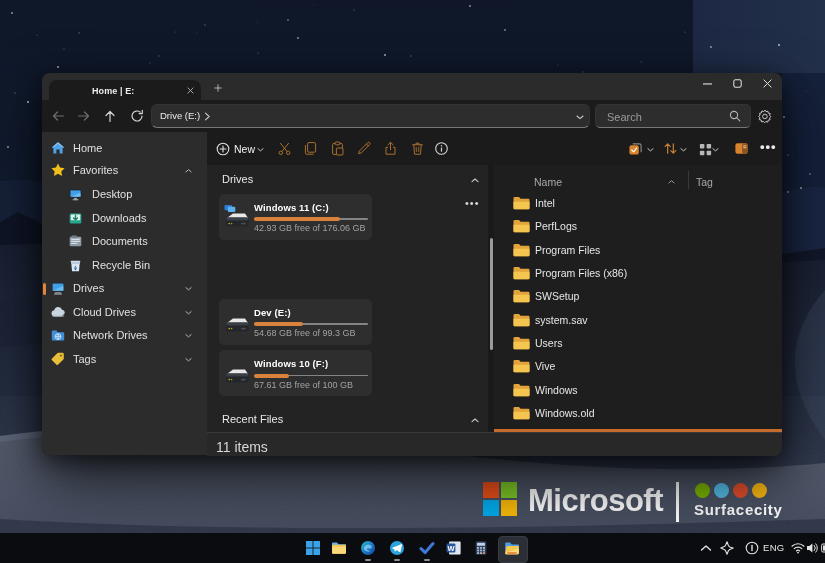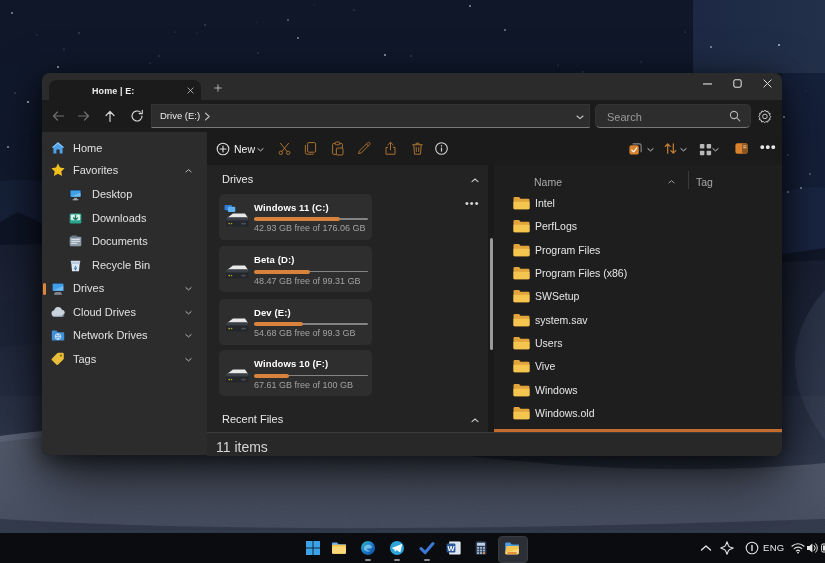--- a/index.html
+++ b/index.html
@@ -19,21 +19,21 @@
 #taskbar{position:absolute;left:0;top:533px;width:825px;height:30px;background:#0b0c0f;}
 .tbi{position:absolute;top:7px;width:16px;height:16px;}
 .runline{position:absolute;top:25.5px;width:6px;height:2px;border-radius:1px;background:#8d8d92;}
 
 #win{position:absolute;left:42px;top:73px;width:740px;height:382px;border-radius:8px;background:#1b1b1b;box-shadow:0 25px 60px rgba(0,0,0,.68),0 6px 22px rgba(0,0,0,.55);font-family:"Liberation Sans",sans-serif;}
 #titlebar{position:absolute;left:0;top:0;width:740px;height:27px;background:#2b2b2b;border-radius:8px 8px 0 0;}
 #tab{position:absolute;left:7px;top:7px;width:152px;height:20px;background:#1b1b1b;border-radius:8px 8px 0 0;}
 #tab .t{position:absolute;left:11px;top:5.5px;font-size:9px;font-weight:600;color:#ededed;letter-spacing:0.1px;padding-left:32px;}
 #navrow{position:absolute;left:0;top:27px;width:740px;height:32px;background:#1b1b1b;}
 .nav{position:absolute;top:9px;width:14px;height:14px;}
-#addr{position:absolute;left:109px;top:4px;width:437px;height:22px;background:#2d2d2d;border:1px solid #343434;border-bottom:1px solid #777;border-radius:1px;}
+#addr{position:absolute;left:109px;top:4px;width:437px;height:22px;background:#2d2d2d;border:1px solid #343434;border-bottom:1px solid #777;border-radius:6px;}
 #addr .t{position:absolute;left:8px;top:5px;font-size:9.5px;color:#ececec;}
 #search{position:absolute;left:553px;top:4px;width:154px;height:22px;background:#2d2d2d;border:1px solid #343434;border-bottom:1px solid #777;border-radius:5px;}
 #search .t{position:absolute;left:11px;top:5.5px;font-size:11px;color:#9a9a9a;}
 #body{position:absolute;left:0;top:59px;width:740px;height:323px;}
 #sidebar{position:absolute;left:0;top:0;width:165px;height:323px;background:#2c2c2c;border-radius:0 0 0 8px;}
 .srow{position:absolute;left:0;width:165px;height:23px;color:#e0e0e0;font-size:11px;}
 .srow .tx{position:absolute;top:4.5px;}
 #selpill{position:absolute;left:1px;top:151px;width:3px;height:12px;border-radius:2px;background:#e0863b;}
 #cmdbar{position:absolute;left:165px;top:0;width:575px;height:33px;background:#1b1b1b;}
 .cmi{position:absolute;top:9px;width:15px;height:15px;}
@@ -203,20 +203,35 @@
 <path d="M620,258 L700,248 L770,256 L825,248 L825,285 L620,278 Z" fill="#111829"></path>
 <path d="M0,245 C140,240 300,254 460,263 C620,272 740,264 825,260 L825,563 L0,563 Z" fill="url(#dmid)"></path>
 <path d="M0,302 C80,290 160,294 230,314 C160,332 60,342 0,347 Z" fill="#1a2234" opacity="0.5"></path>
 <path d="M825,290 C790,330 780,380 825,440 Z" fill="#46506a" opacity="0.35"></path>
 <path d="M0,436 C120,420 250,424 420,450 C560,469 700,475 825,463 L825,563 L0,563 Z" fill="url(#dfront)"></path>
 <path d="M0,436 C120,420 252,424 420,450 L420,455 C252,430 122,426 0,442 Z" fill="#68728a" opacity="0.45"></path>
 <path d="M0,563 L0,519 C250,534 560,528 825,519 L825,563 Z" fill="#2b3244" opacity="0.85"></path>
 <rect x="0" y="396" width="825" height="167" filter="url(#grain)" opacity="0.1"></rect>
 </svg>
 
+<div id="logo">
+  <div id="mssq">
+    <div style="left:0;top:0;background:#f1511b"></div>
+    <div style="left:18px;top:0;background:#80cc28"></div>
+    <div style="left:0;top:18px;background:#00adef"></div>
+    <div style="left:18px;top:18px;background:#fbbc09"></div>
+  </div>
+  <div id="mstext">Microsoft</div>
+  <div id="lbar"></div>
+  <div class="lc" style="left:235px;background:#7fba00"></div>
+  <div class="lc" style="left:254px;background:#56c2ee"></div>
+  <div class="lc" style="left:273px;background:#e8502e"></div>
+  <div class="lc" style="left:292px;background:#fdb913"></div>
+  <div id="sctext">Surfacecity</div>
+</div>
 
 <div id="win">
 <div id="titlebar">
 <div id="tab">
           <span class="t">Home | E:</span>
 <svg class="abs" style="left:138px;top:7px" width="7" height="7" viewBox="0 0 8 8">
             <path d="M1 1 L7 7 M7 1 L1 7" stroke="#c8c8c8" stroke-width="0.9" stroke-linecap="round"></path>
           </svg>
 </div>
 <svg class="abs" style="left:172px;top:11px" width="8" height="8" viewBox="0 0 11 11">
@@ -457,34 +472,20 @@
 <rect x="2" y="12.6" width="22.5" height="3" rx="1.5" fill="#3a3f46"></rect>
 <circle cx="5.2" cy="18.6" r="0.8" fill="#e8a33c"></circle>
                 <circle cx="7.6" cy="18.6" r="0.8" fill="#7fba00"></circle>
 <rect x="17" y="17.8" width="5" height="1.6" rx="0.8" fill="#4a4f56"></rect>
 </svg>
               <div class="ti">Windows 11 (C:)</div>
               <div class="track"></div>
               <div class="fill" style="width:86px"></div>
               <div class="fr">42.93 GB free of 176.06 GB</div>
             </div>
-            <div class="card" style="top:81px">
-              <svg class="dico" width="26" height="24" viewBox="0 0 26 24">
-<path d="M3 13 L9 8.5 L21 8.5 L24 13 Z" fill="#e8e8e8"></path>
-<rect x="2" y="12.6" width="22.5" height="8.8" rx="1.6" fill="#23262b"></rect>
-<rect x="2" y="12.6" width="22.5" height="3" rx="1.5" fill="#3a3f46"></rect>
-<circle cx="5.2" cy="18.6" r="0.8" fill="#e8a33c"></circle>
-                <circle cx="7.6" cy="18.6" r="0.8" fill="#7fba00"></circle>
-<rect x="17" y="17.8" width="5" height="1.6" rx="0.8" fill="#4a4f56"></rect>
-</svg>
-              <div class="ti">Beta (D:)</div>
-              <div class="track"></div>
-              <div class="fill" style="width:56px"></div>
-              <div class="fr">48.47 GB free of 99.31 GB</div>
-            </div>
             <div class="card" style="top:133.5px">
               <svg class="dico" width="26" height="24" viewBox="0 0 26 24">
 <path d="M3 13 L9 8.5 L21 8.5 L24 13 Z" fill="#e8e8e8"></path>
 <rect x="2" y="12.6" width="22.5" height="8.8" rx="1.6" fill="#23262b"></rect>
 <rect x="2" y="12.6" width="22.5" height="3" rx="1.5" fill="#3a3f46"></rect>
 <circle cx="5.2" cy="18.6" r="0.8" fill="#e8a33c"></circle>
                 <circle cx="7.6" cy="18.6" r="0.8" fill="#7fba00"></circle>
 <rect x="17" y="17.8" width="5" height="1.6" rx="0.8" fill="#4a4f56"></rect>
 </svg>
               <div class="ti">Dev (E:)</div>

